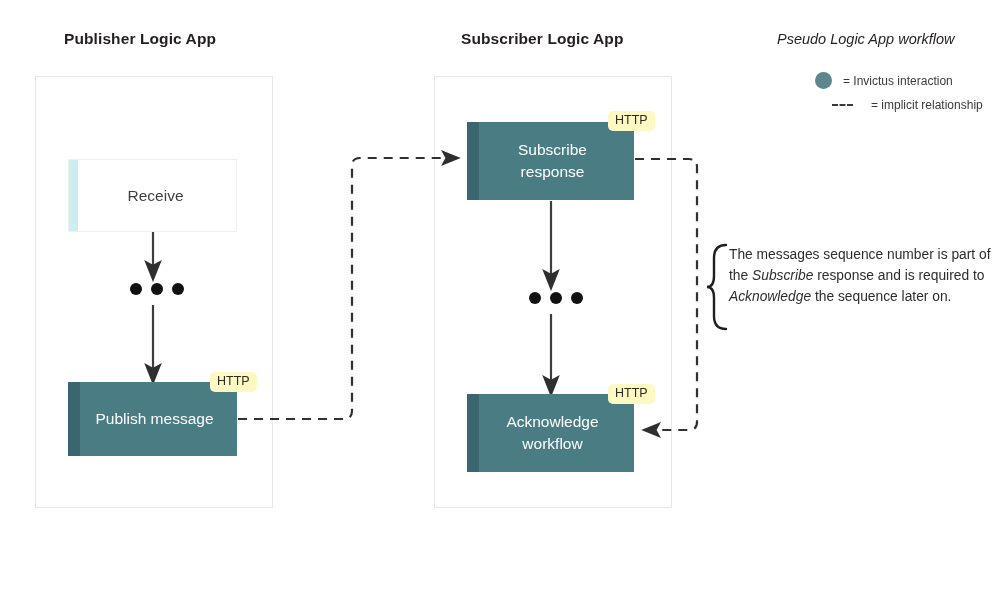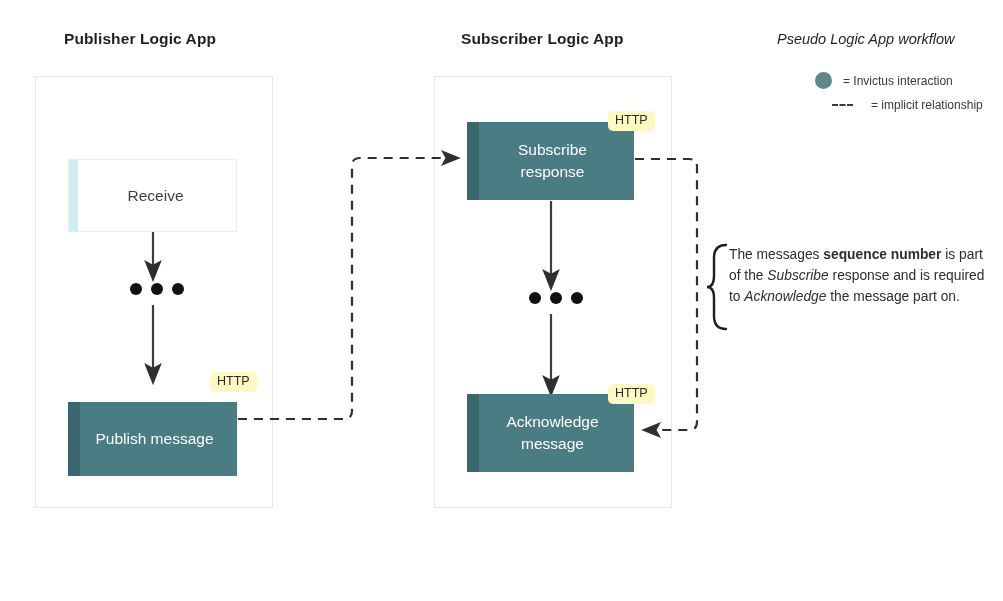--- a/index.html
+++ b/index.html
@@ -63,21 +63,21 @@
   }
   .teal-edge{
     position:absolute;left:0;top:0;bottom:0;width:12px;
     background:#3a666f;
   }
   .teal-label{
     position:relative;z-index:2;
     color:#ffffff;font-size:15.5px;line-height:1.45;
     padding-left:10px;padding-right:6px;
   }
-  #box-publish{left:68px;top:402px;width:169px;height:74px;align-items:center;}
+  #box-publish{left:68px;top:382px;width:169px;height:74px;align-items:center;}
   #box-subscribe{left:467px;top:122px;width:167px;height:78px;}
   #box-acknowledge{left:467px;top:394px;width:167px;height:78px;}
 
   
   .http-badge{
     position:absolute;
     background:#fef9c3;
     color:#2b2b1f;
     font-size:12.5px;
     font-weight:400;
@@ -116,21 +116,21 @@
   .legend-dash{
     width:30px;height:0;border-top:2px dashed #3a3a3a;display:block;margin-right:9px;
   }
   #legend-row-implicit .legend-swatch{width:30px;margin-right:9px;}
 
   
   #note{
     position:absolute;left:729px;top:245px;width:262px;
     font-size:13.8px;line-height:1.52;color:#2d2d2d;
   }
-  #note b{font-weight:bold;}
+  #note b{font-weight:normal;}
   #note i{font-style:italic;}
 </style>
 </head>
 <body>
 
 <div class="stage">
 
   <div class="col-title" id="title-subscriber">Subscriber Logic App</div>
   <div class="col-title" id="title-publisher">Publisher Logic App</div>
 
@@ -191,36 +191,36 @@
   <div class="dots" id="dots-subscriber">
     <i></i>
     <i></i>
     <i></i>
   </div>
 
   <div class="teal-box" id="box-acknowledge">
     <span class="teal-edge"></span>
     <span class="teal-label">
       <span>Acknowledge</span><br>
-      <span>message</span>
+      <span>workflow</span>
     </span>
   </div>
   <div class="http-badge" id="badge-acknowledge">HTTP</div>
 
   <div id="legend-title">Pseudo Logic App workflow</div>
 
   <div class="legend-row" id="legend-row-invictus">
     <span class="legend-swatch">
       <span class="legend-dot"></span>
     </span>
     <span>= Invictus interaction</span>
   </div>
 
   <div class="legend-row" id="legend-row-implicit">
     <span class="legend-swatch">
       <span class="legend-dash"></span>
     </span>
     <span>= implicit relationship</span>
   </div>
 
-  <div id="note"><span>The messages </span><b>sequence number</b><span> is part of the </span><i>Subscribe</i><span> response and is required to </span><i>Acknowledge</i><span> the message part on.</span></div>
+  <div id="note"><span>The messages </span><b>sequence number</b><span> is part of the </span><i>Subscribe</i><span> response and is required to </span><i>Acknowledge</i><span> the sequence later on.</span></div>
 
 </div>
 
 </body></html>

